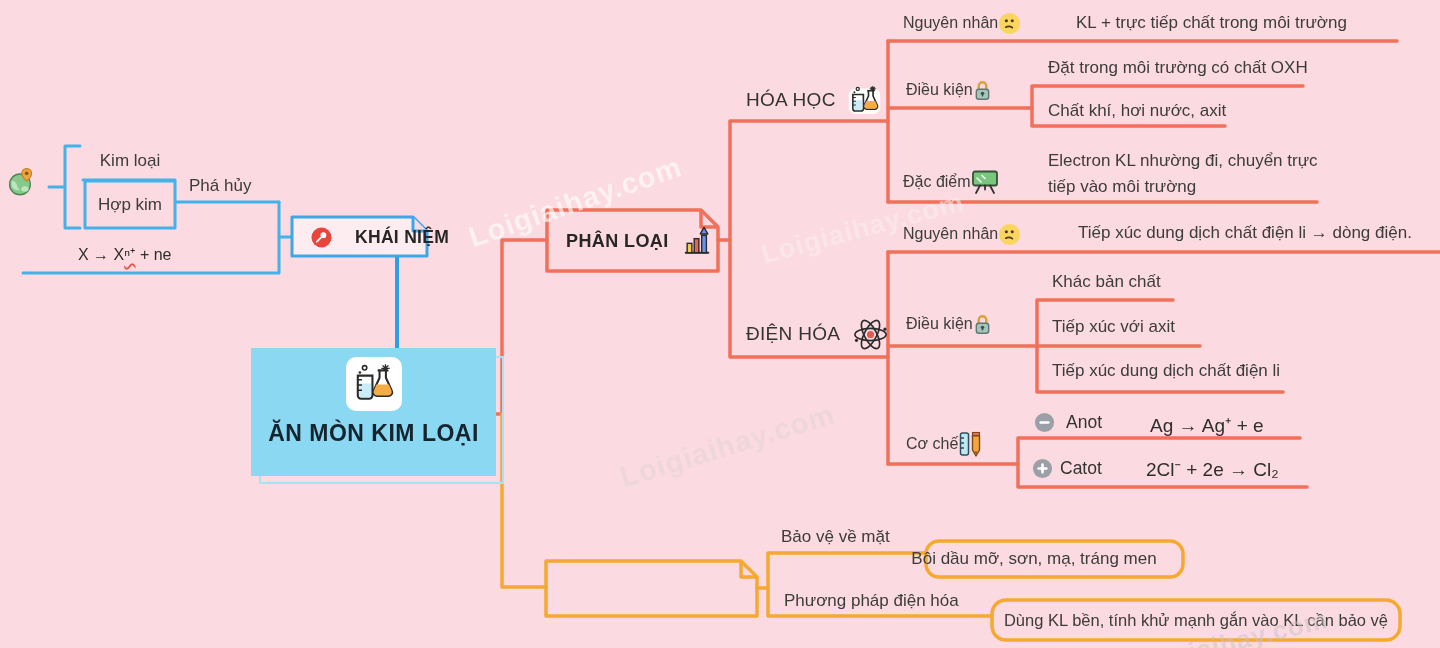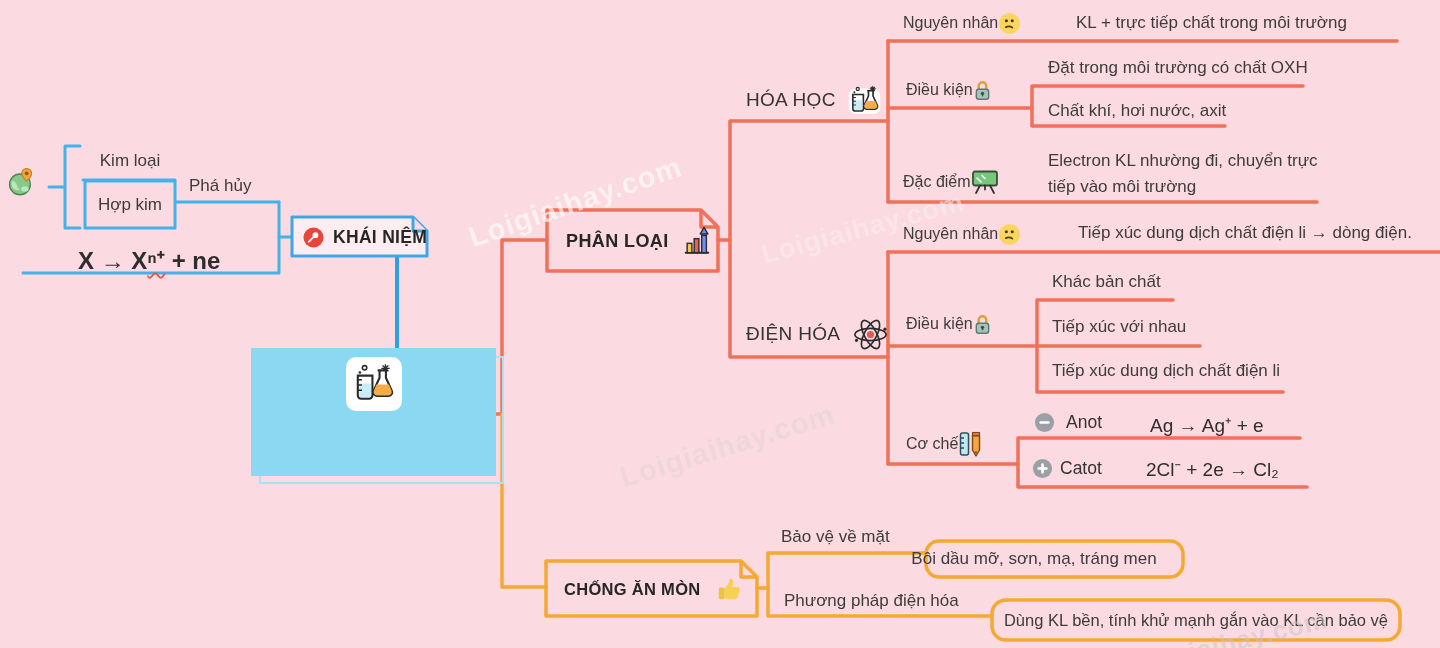--- a/index.html
+++ b/index.html
@@ -8,21 +8,21 @@
     background:#fbdae1;
     font-family:"Liberation Sans",sans-serif;color:#3c3c3c;
   }
   #stage *{box-sizing:border-box;}
   .abs{position:absolute;}
   svg.layer{position:absolute;left:0;top:0;z-index:1;}
   .txt{position:absolute;z-index:2;white-space:nowrap;font-size:17px;color:#3c3c3c;}
   .row{position:absolute;z-index:2;display:flex;align-items:center;white-space:nowrap;}
   .ttl{font-weight:bold;color:#262626;letter-spacing:.3px;}
   .ctr{display:flex;align-items:center;justify-content:center;text-align:center;}
-  .eq{font-size:24px;color:#2e2e2e;font-weight:bold;}
+  .eq{font-size:16px;color:#2e2e2e;}
   .eq-sm{font-size:19px;color:#2e2e2e;}
   .wavy{text-decoration:underline;text-decoration-style:wavy;text-decoration-color:#e4574a;text-decoration-thickness:1.5px;text-underline-offset:3px;}
   .wm{
     position:absolute;z-index:3;font-weight:bold;font-size:29px;letter-spacing:1px;
     pointer-events:none;transform-origin:0 50%;white-space:nowrap;
   }
   .root-box{
     position:absolute;left:251px;top:348px;width:245px;height:128px;z-index:2;
     background:#8bd8f2;display:flex;flex-direction:column;align-items:center;
   }
@@ -107,39 +107,40 @@
           <circle cx="8.5" cy="11" r="1.3" fill="#2b2b2b"></circle>
           <path d="M33,3 V11 M29,7 H37 M30.2,4.2 L35.8,9.8 M35.8,4.2 L30.2,9.8" stroke="#2b2b2b" stroke-width="1.3"></path>
           <path d="M6.5,14 H20.5 V33 a3,3 0 0 1 -3,3 H9.5 a3,3 0 0 1 -3,-3 Z" fill="#ffffff" stroke="#2b2b2b" stroke-width="2"></path>
           <path d="M7.8,21.5 H19.2 V33 a1.8,1.8 0 0 1 -1.8,1.8 H9.6 A1.8,1.8 0 0 1 7.8,33 Z" fill="#c9ecf8"></path>
           <path d="M6.5,18 h4 M6.5,23 h4 M6.5,28 h4" stroke="#2b2b2b" stroke-width="1.5"></path>
           <path d="M25.5,9 H35 M27.3,9 V16 L21.6,28.6 a3.4,3.4 0 0 0 3.1,4.8 H36 a3.4,3.4 0 0 0 3.1,-4.8 L33.4,16 V9" fill="#ffffff" stroke="#2b2b2b" stroke-width="2" stroke-linejoin="round"></path>
           <path d="M24.4,22.5 H36.3 l2.4,5.6 a3.4,3.4 0 0 1 -3.1,4.8 H25 a3.4,3.4 0 0 1 -3.1,-4.8 Z" fill="#f6ac45"></path>
         </svg>
       </span>
     </div>
+    <div class="root-title">ĂN MÒN KIM LOẠI</div>
   </div>
 
   <span class="ico abs" style="left:8px;top:167px;z-index:2">
     <svg width="27" height="29" viewBox="0 0 26 28">
       <circle cx="11.5" cy="16.8" r="10" fill="#86c98b" stroke="#4e8653" stroke-width="1.3"></circle>
       <path d="M3.5,13 q4.5,1 5,4.6 q0.4,3 3,4.5 q-4.8,1 -7.4,-2.2 q-1.2,-3.3 -0.6,-6.9" fill="#bce6c0"></path>
       <ellipse cx="16.3" cy="21.2" rx="3.5" ry="2.5" fill="#bce6c0"></ellipse>
       <path d="M18,1.6 c2.7,0 4.7,2 4.7,4.5 c0,3.3 -4.7,7.6 -4.7,7.6 c0,0 -4.7,-4.3 -4.7,-7.6 C13.3,3.6 15.3,1.6 18,1.6 Z" fill="#f3a53d" stroke="#c27b20" stroke-width="1.1"></path>
       <circle cx="18" cy="6.1" r="1.8" fill="#8a5a14"></circle>
     </svg>
   </span>
 
   <div class="txt ctr" style="left:84px;top:151px;width:92px">Kim loại</div>
   <div class="txt ctr" style="left:85px;top:181px;width:90px;height:47px">Hợp kim</div>
   <div class="txt" style="left:189px;top:176px">Phá hủy</div>
 
   <div class="txt eq" style="left:78px;top:243px"><span>X → X</span><span class="wavy">ⁿ⁺</span><span> + ne</span></div>
 
-  <div class="row" style="left:303px;top:225px;height:24px;gap:9px">
+  <div class="row" style="left:311px;top:225px;height:24px;gap:23px">
     <span class="ico">
       <svg width="21" height="21" viewBox="0 0 22 22">
         <circle cx="11" cy="11" r="10.5" fill="#e8453c"></circle>
         <circle cx="13" cy="8.6" r="3" fill="#ffffff"></circle>
         <path d="M10.7,10.9 L6.2,15.4" stroke="#ffffff" stroke-width="2" stroke-linecap="round"></path>
       </svg>
     </span>
     <span class="ttl" style="font-size:17.5px">KHÁI NIỆM</span>
   </div>
 
@@ -246,21 +247,21 @@
     <span class="ico">
       <svg width="19" height="23" viewBox="0 0 20 24">
         <path d="M6,11 V7.4 a4,4 0 0 1 8,0 V11" stroke="#d8a33c" stroke-width="2.6" fill="none"></path>
         <rect x="3.5" y="10.6" width="13" height="10.6" rx="2.6" fill="#a9c3bd" stroke="#5d7a72" stroke-width="1.5"></rect>
         <circle cx="10" cy="15" r="1.8" fill="#37544c"></circle>
           <path d="M10,15.6 V18.2" stroke="#37544c" stroke-width="1.6"></path>
       </svg>
     </span>
   </div>
   <div class="txt" style="left:1052px;top:272px">Khác bản chất</div>
-  <div class="txt" style="left:1052px;top:317px">Tiếp xúc với nhau</div>
+  <div class="txt" style="left:1052px;top:317px">Tiếp xúc với axit</div>
   <div class="txt" style="left:1052px;top:361px">Tiếp xúc dung dịch chất điện li</div>
 
   <div class="row" style="left:906px;top:430px;height:28px">
     <span>Cơ chế</span>
     <span class="ico">
       <svg width="24" height="28" viewBox="0 0 24 28">
         <rect x="2.5" y="3" width="8" height="22" rx="2" fill="#bfe9f2" stroke="#2f4f5a" stroke-width="1.5"></rect>
         <path d="M2.5,8 h3.5 M2.5,13 h3.5 M2.5,18 h3.5" stroke="#2f4f5a" stroke-width="1.3"></path>
         <rect x="14.5" y="2.5" width="7" height="3.2" fill="#e8706b" stroke="#7a4a12" stroke-width="1.1"></rect>
         <path d="M14.5,5.7 H21.5 V20 L18,26 L14.5,20 Z" fill="#f3a63e" stroke="#7a4a12" stroke-width="1.4" stroke-linejoin="round"></path>
@@ -285,29 +286,20 @@
       <svg width="21" height="21" viewBox="0 0 22 22">
           <circle cx="11" cy="11" r="10" fill="#9aa0a6"></circle>
           <rect x="5.6" y="9.6" width="10.8" height="2.8" rx="1.4" fill="#ffffff"></rect>
           <rect x="9.6" y="5.6" width="2.8" height="10.8" rx="1.4" fill="#ffffff"></rect>
         </svg>
     </span>
     <span class="txt" style="position:static;font-size:17.5px;color:#333">Catot</span>
   </div>
   <div class="txt eq-sm" style="left:1146px;top:456px">2Cl⁻ + 2e → Cl₂</div>
 
-  <div class="row" style="left:564px;top:575px;height:28px;gap:14px">
-    <span class="ttl" style="font-size:16.5px">CHỐNG ĂN MÒN</span>
-    <span class="ico">
-      <svg width="28" height="28" viewBox="0 0 30 30">
-        <path d="M10,14 c1.8,-1.5 4.2,-3.8 5,-6.5 c0.4,-1.4 0.4,-3.6 1.9,-3.6 c1.7,0 2.7,1.7 2.7,3.7 c0,2.2 -0.9,4 -1.5,5.3 h6.2 c1.6,0 2.8,1.5 2.3,3.1 l-2.4,7.5 c-0.5,1.5 -1.8,2.4 -3.3,2.4 h-6.8 c-1.6,0 -3.1,-0.6 -4.1,-1.8 Z" fill="#f6d155"></path>
-        <rect x="4" y="13.5" width="6" height="12.5" rx="2" fill="#efc243"></rect>
-      </svg>
-    </span>
-  </div>
 
   <div class="txt" style="left:781px;top:527px">Bảo vệ về mặt</div>
   <div class="txt ctr" style="left:926px;top:541px;width:216px;height:36px;font-size:17px">Bôi dầu mỡ, sơn, mạ, tráng men</div>
 
   <div class="txt" style="left:784px;top:591px">Phương pháp điện hóa</div>
   <div class="txt ctr" style="left:992px;top:600px;width:408px;height:40px;font-size:16.5px">Dùng KL bền, tính khử mạnh gắn vào KL cần bảo vệ</div>
 
   <div class="wm" style="left:470px;top:222px;transform:rotate(-19deg);color:rgba(255,255,255,0.62)">Loigiaihay.com</div>
   <div class="wm" style="left:762px;top:240px;transform:rotate(-15deg);font-size:27px;color:rgba(250,241,243,0.55)">Loigiaihay.com</div>
   <div class="wm" style="left:621px;top:462px;transform:rotate(-17deg);color:rgba(230,213,216,0.6)">Loigiaihay.com</div>

